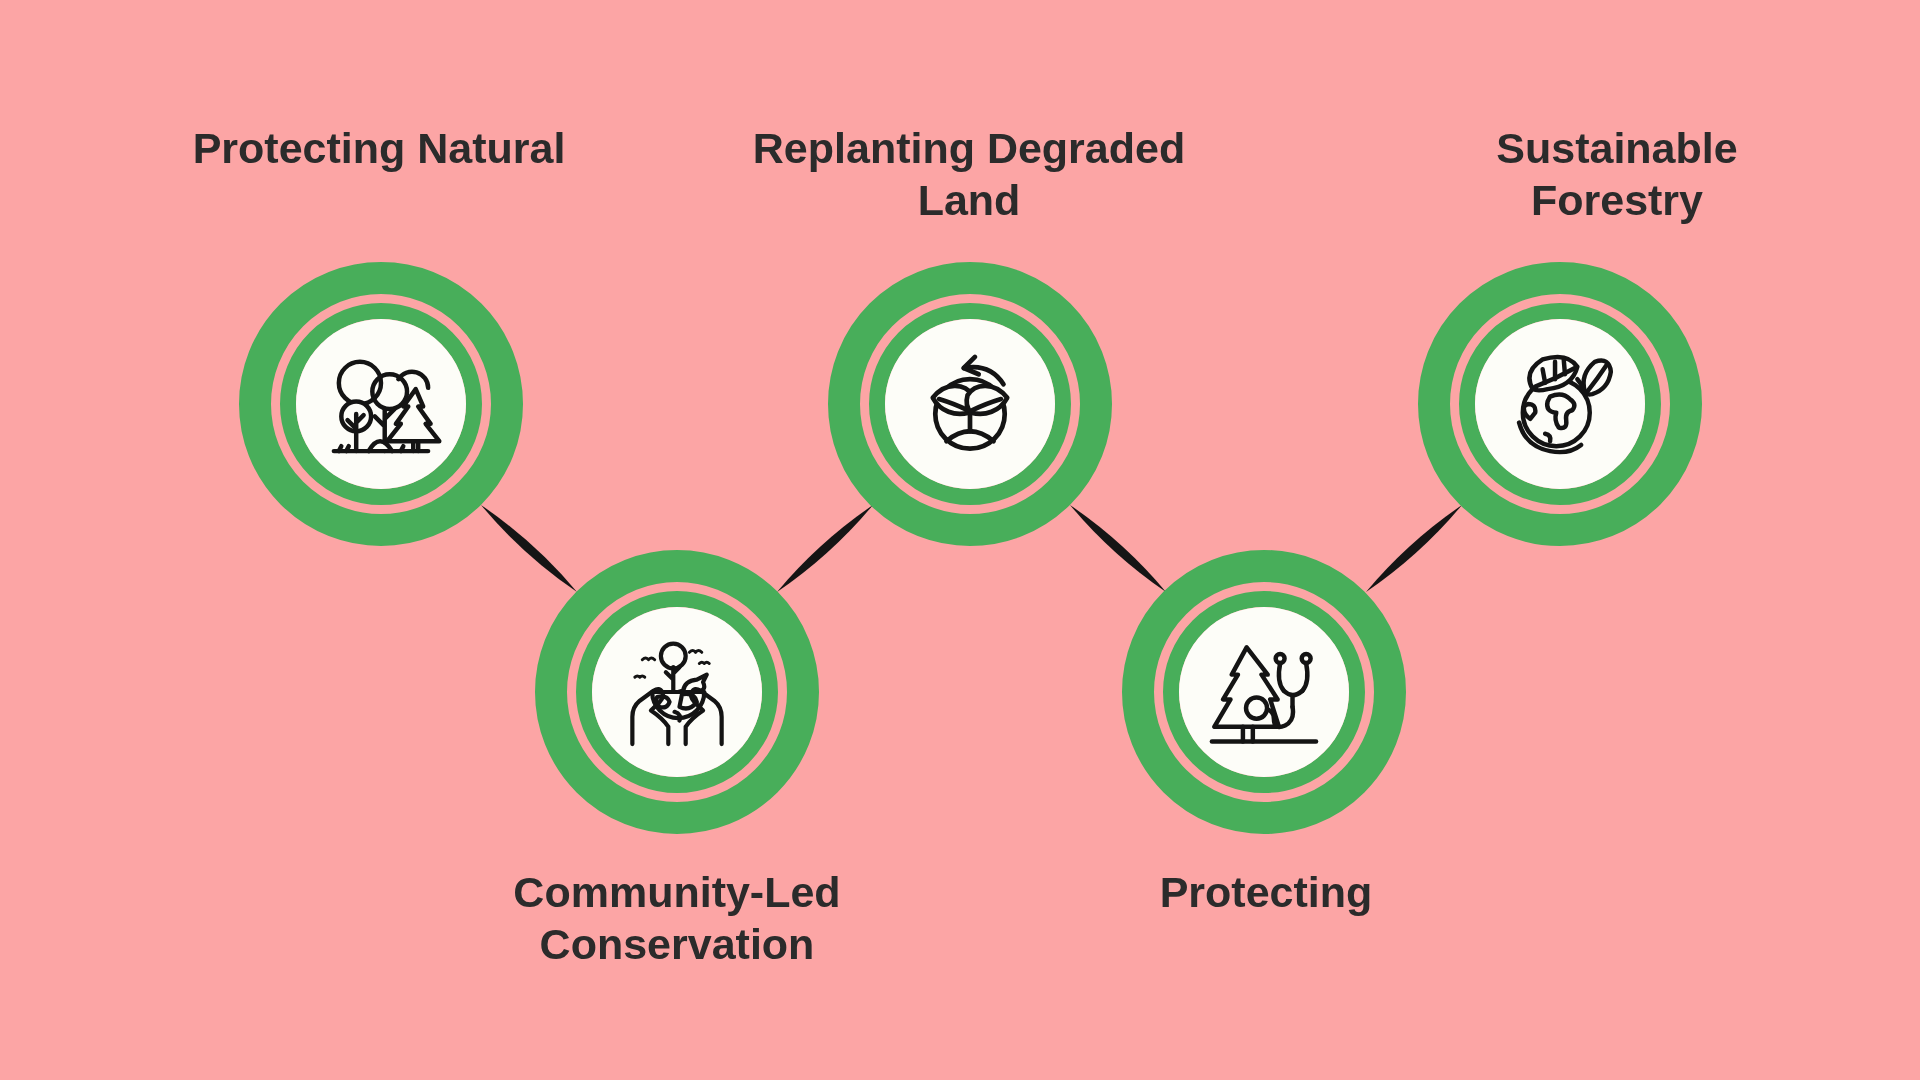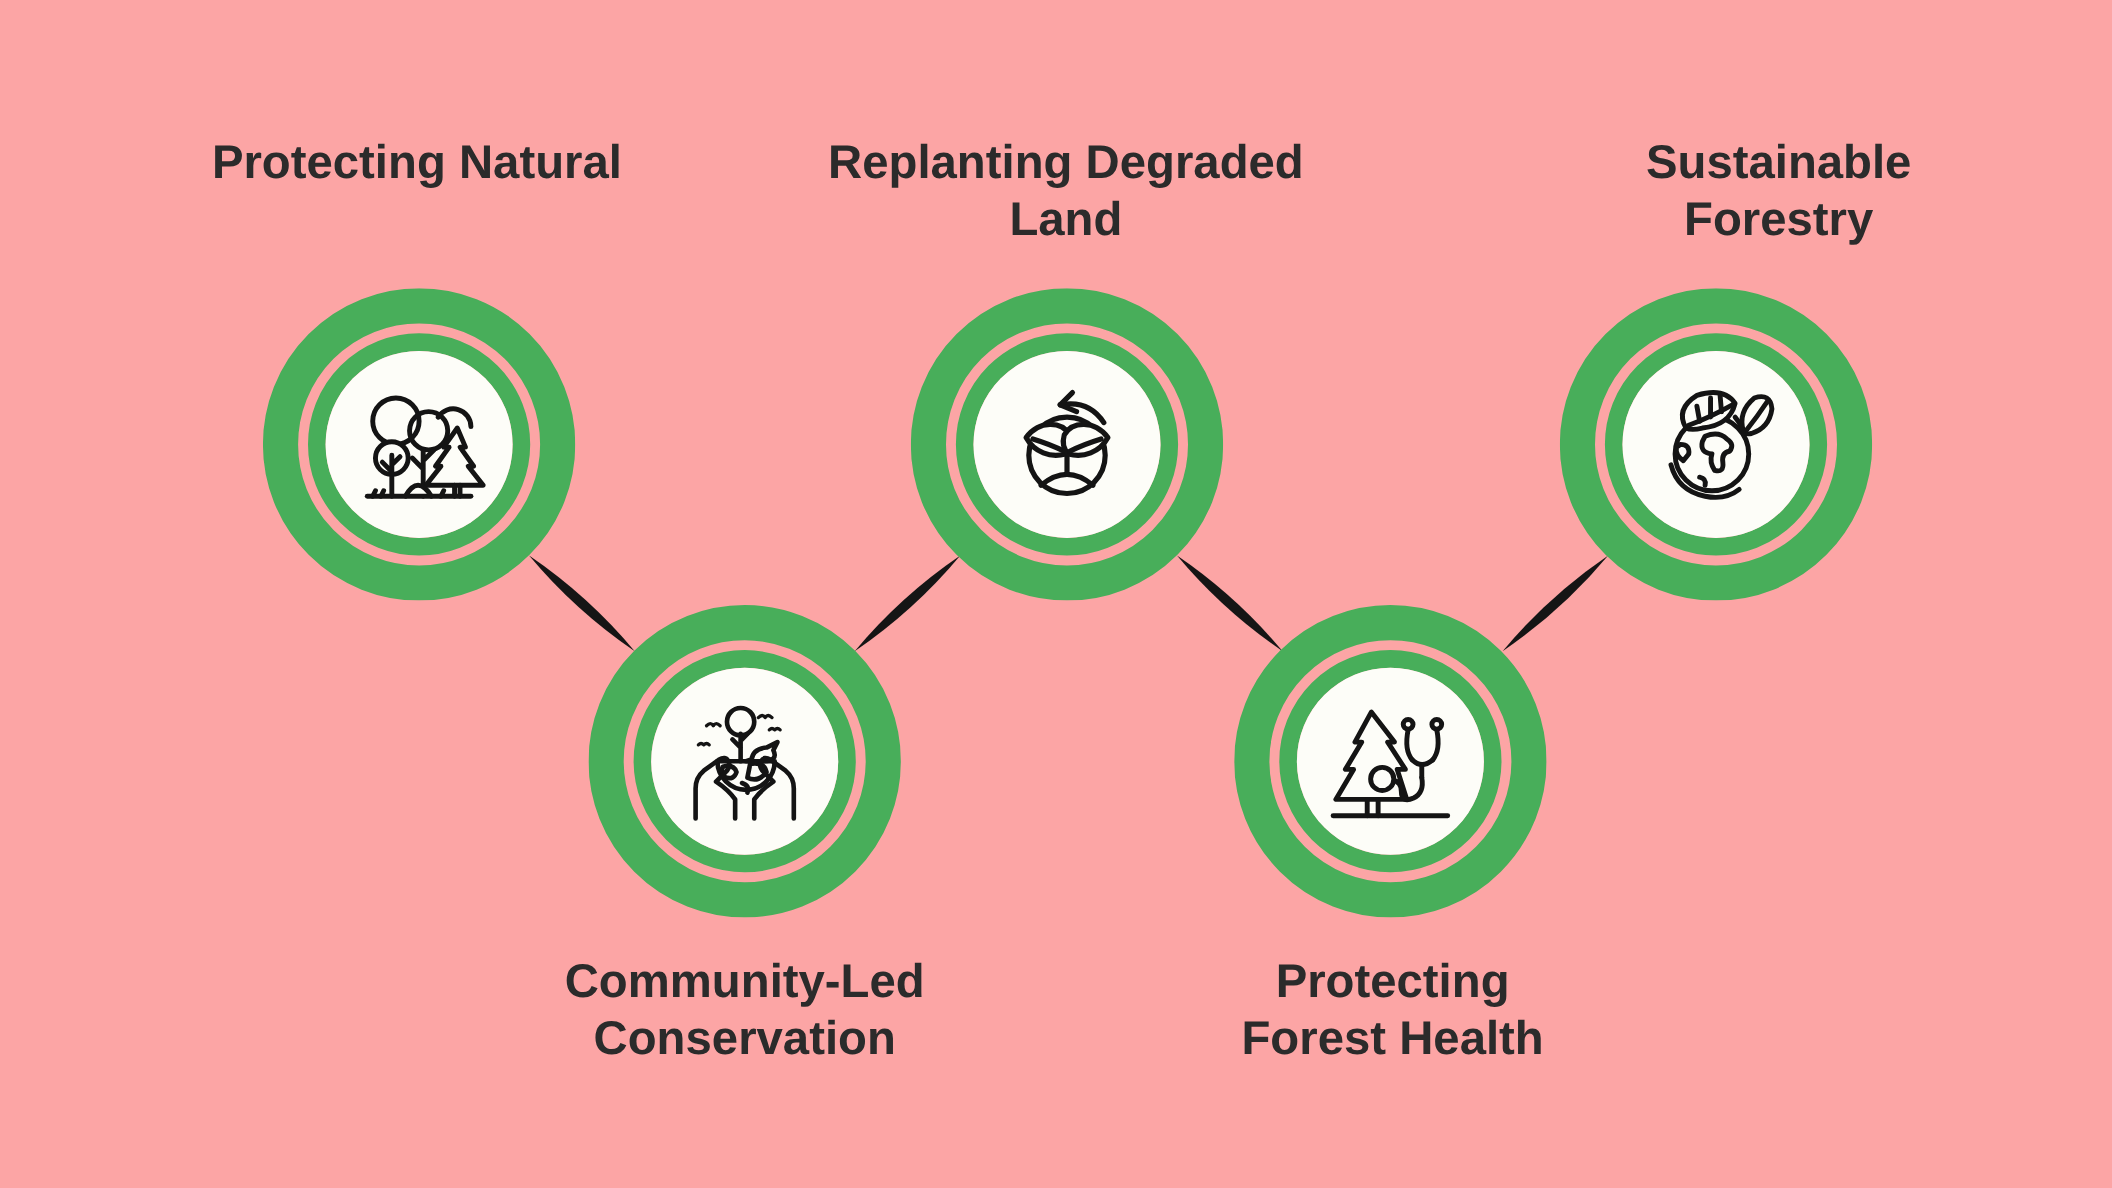--- a/index.html
+++ b/index.html
@@ -47,21 +47,20 @@
   <div class="label" id="label-2">
     <span>Community-Led</span>
     <span>Conservation</span>
   </div>
   <div class="label" id="label-3">
     <span>Replanting Degraded</span>
     <span>Land</span>
   </div>
   <div class="label" id="label-4">
     <span>Protecting</span>
-    <span>Forest Health</span>
   </div>
   <div class="label" id="label-5">
     <span>Sustainable</span>
     <span>Forestry</span>
   </div>
 
   <div class="node" id="node-1">
     <svg class="ring" viewBox="0 0 284 284">
       <circle cx="142" cy="142" r="126" fill="none" stroke="#48ae5a" stroke-width="32"></circle>
       <circle cx="142" cy="142" r="93" fill="none" stroke="#48ae5a" stroke-width="16"></circle>

